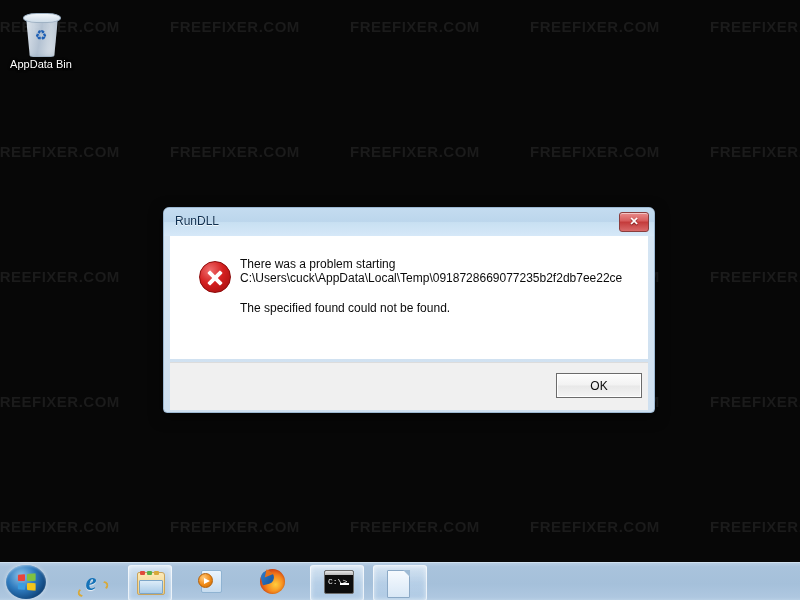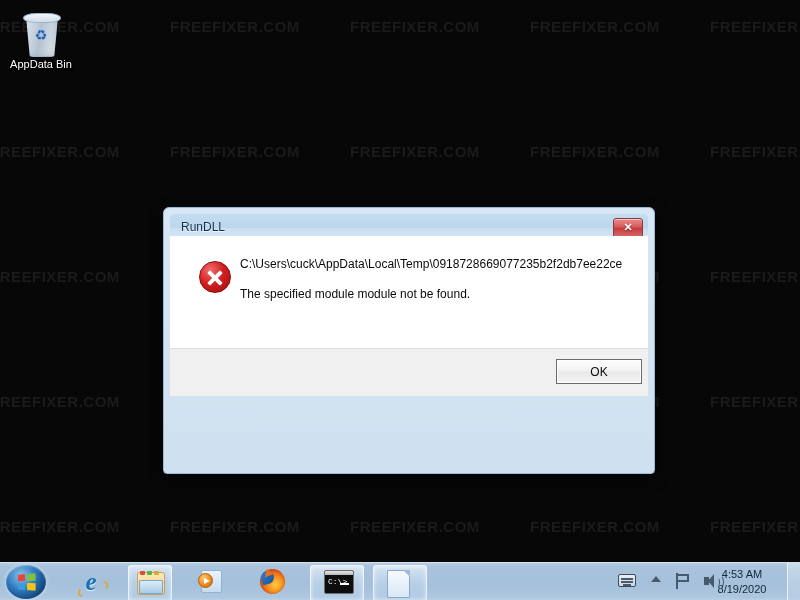--- a/index.html
+++ b/index.html
@@ -92,27 +92,27 @@
     text-shadow: 1px 1px 2px #000, 0 0 3px #000;
     line-height: 13px;
   }
 
   
   #dialog {
     position: absolute;
     left: 163px;
     top: 207px;
     width: 492px;
-    height: 267px;
+    height: 206px;
     background: linear-gradient(180deg, #d6e6f4 0%, #cfe0f0 100%);
     border: 1px solid #9cb8d2;
     border-radius: 6px 6px 4px 4px;
     box-shadow: 0 4px 14px rgba(0,0,0,.55);
     box-sizing: border-box;
-    padding: 6px;
+    padding: 0;
   }
   #dialog-titlebar {
     position: relative;
     height: 28px;
     border-radius: 5px 5px 0 0;
     background: linear-gradient(180deg, #c4dcf0 0%, #bcd6ec 48%, #c8e0f2 52%, #d6e8f8 100%);
   }
   #dialog-title {
     position: absolute;
     left: 11px;
@@ -191,21 +191,21 @@
     font-size: 12px;
     color: #0b0b0b;
     line-height: 14px;
   }
   #message .line { white-space: nowrap; }
   #message .spacer { height: 16px; }
 
   #dialog-footer {
     position: absolute;
     left: 6px;
-    top: 140px;
+    top: 154px;
     width: 478px;
     height: 48px;
     background: #f0f0f0;
     border-top: 1px solid #dcdcdc;
     box-sizing: border-box;
   }
   #ok-button {
     position: absolute;
     right: 6px;
     top: 10px;
@@ -608,23 +608,24 @@
       </div>
     </div>
 
     <div id="dialog-body">
       <div id="error-icon">
         <div class="circle"></div>
         <div class="bar a"></div>
         <div class="bar b"></div>
       </div>
       <div id="message">
+        <div class="line">There was a problem starting</div>
         <div class="line">C:\Users\cuck\AppData\Local\Temp\0918728669077235b2f2db7ee22ce</div>
         <div class="spacer"></div>
-        <div class="line">The specified module module not be found.</div>
+        <div class="line">The specified found could not be found.</div>
       </div>
     </div>
 
     <div id="dialog-footer">
       <button id="ok-button">OK</button>
     </div>
 
   </div>
 </div>
 
@@ -688,37 +689,14 @@
   </div>
 
   <div class="tb-item framed" style="left:373px; width:52px;">
     <div class="tb-icon">
       <div class="doc">
           <div class="fold"></div>
         </div>
     </div>
   </div>
 
-  <div id="tray">
-    <div id="ime-icon" class="tray-icon">
-        <i></i>
-        <i></i>
-        <i></i>
-      </div>
-    <div id="show-hidden-icon" class="tray-icon"></div>
-    <div id="flag-icon" class="tray-icon">
-      <div class="pole"></div>
-      <div class="cloth"></div>
-    </div>
-    <div id="volume-icon" class="tray-icon">
-      <div class="spk"></div>
-      <div class="cone"></div>
-      <div class="wave w1"></div>
-      <div class="wave w2"></div>
-    </div>
-    <div id="clock">
-      <div>4:53 AM</div>
-      <div>8/19/2020</div>
-    </div>
-    <div id="show-desktop"></div>
-  </div>
 
 </div>
 
 </body></html>

